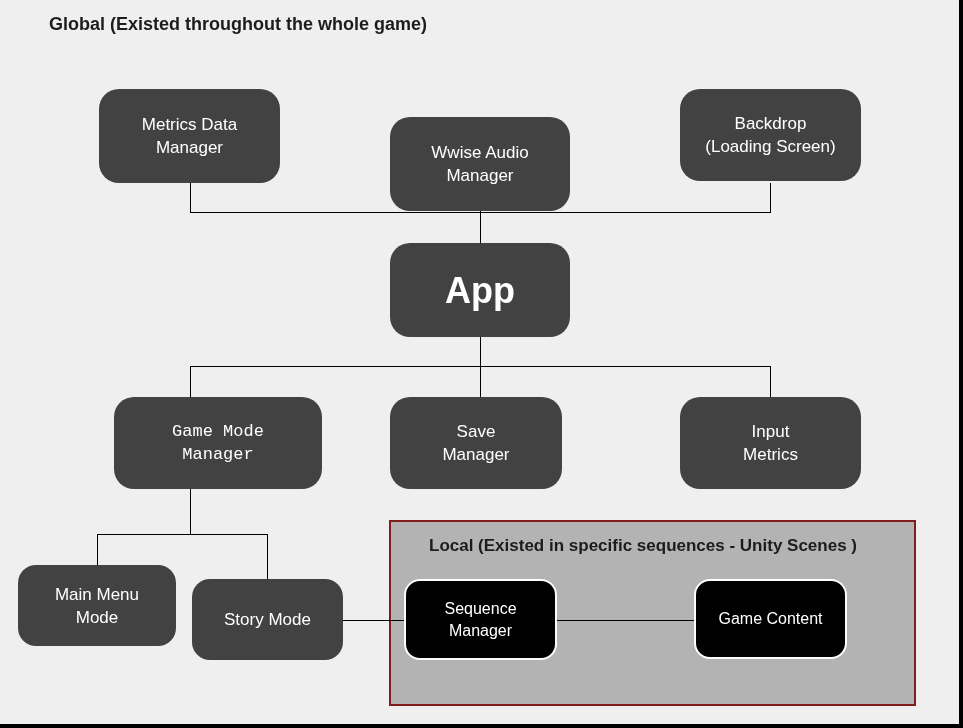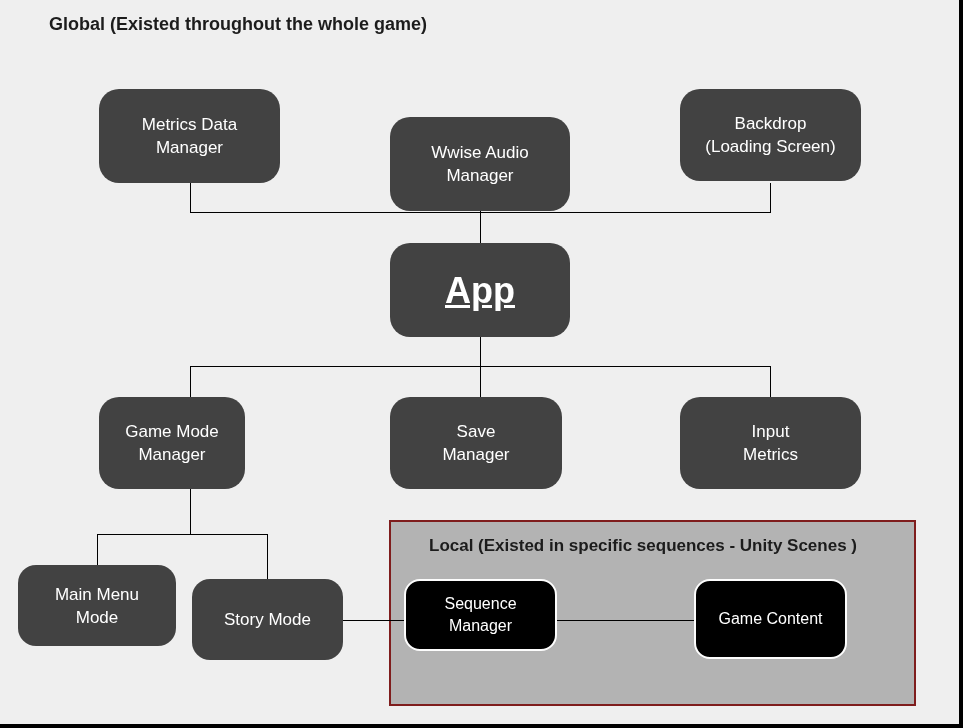--- a/index.html
+++ b/index.html
@@ -46,27 +46,27 @@
     box-sizing:border-box;
     font-size:16px; line-height:22px;
   }
   .node.small { border-radius:18px; }
   .node.app { font-size:36px; font-weight:bold; }
 
   
   .n-metrics  { left:99px;  top:89px;  width:181px; height:94px; }
   .n-wwise    { left:390px; top:89px;  width:180px; height:94px;margin-top:28px; }
   .n-backdrop { left:680px; top:89px;  width:181px; height:92px; }
-  .n-app      { left:390px; top:243px; width:180px; height:94px;text-decoration:underline; }
-  .n-gmm      { left:99px;  top:397px; width:146px; height:92px; }
+  .n-app      { left:390px; top:243px; width:180px; height:94px; }
+  .n-gmm      { left:114px;  top:397px; width:208px; height:92px;font-family:Liberation Mono, monospace; }
   .n-save     { left:390px; top:397px; width:172px; height:92px; }
   .n-input    { left:680px; top:397px; width:181px; height:92px; }
   .n-mmm      { left:18px;  top:565px; width:158px; height:81px; }
   .n-story    { left:192px; top:579px; width:151px; height:81px; }
-  .n-seq      { left:404px; top:579px; width:153px; height:72px; }
+  .n-seq      { left:404px; top:579px; width:153px; height:81px; }
   .n-gc       { left:694px; top:579px; width:153px; height:80px; }
 
   .l1  { left:190px; top:183px; width:1px;  height:29px; }
   .l2  { left:480px; top:183px; width:1px;  height:29px; }
   .l3  { left:770px; top:183px; width:1px;  height:29px; }
   .l4  { left:190px; top:212px; width:581px; height:1px; }
   .l5  { left:480px; top:212px; width:1px;  height:31px; }
   .l6  { left:480px; top:337px; width:1px;  height:29px; }
   .l7  { left:190px; top:366px; width:581px; height:1px; }
   .l8  { left:190px; top:366px; width:1px;  height:31px; }

